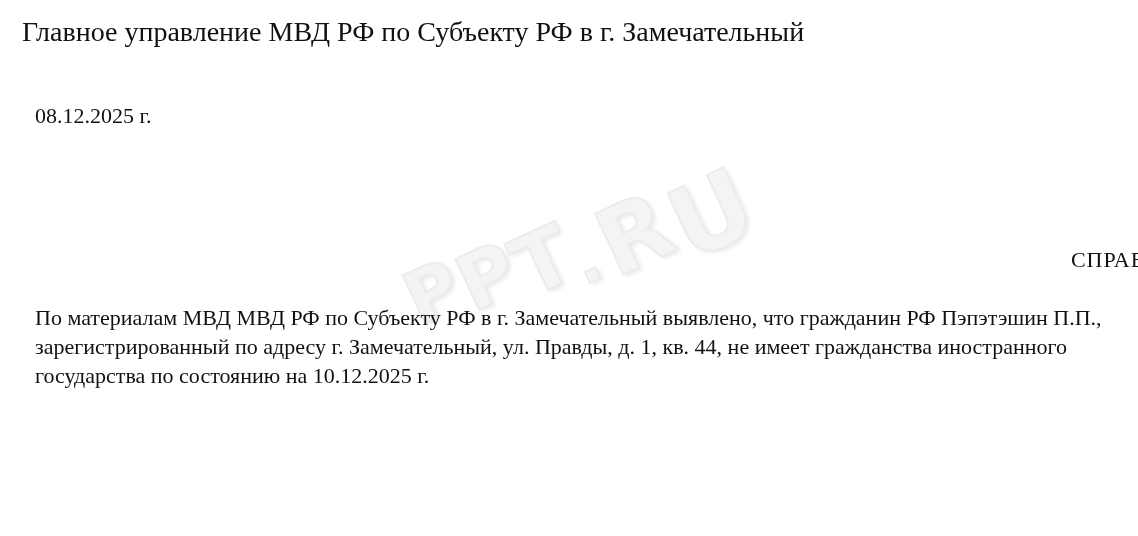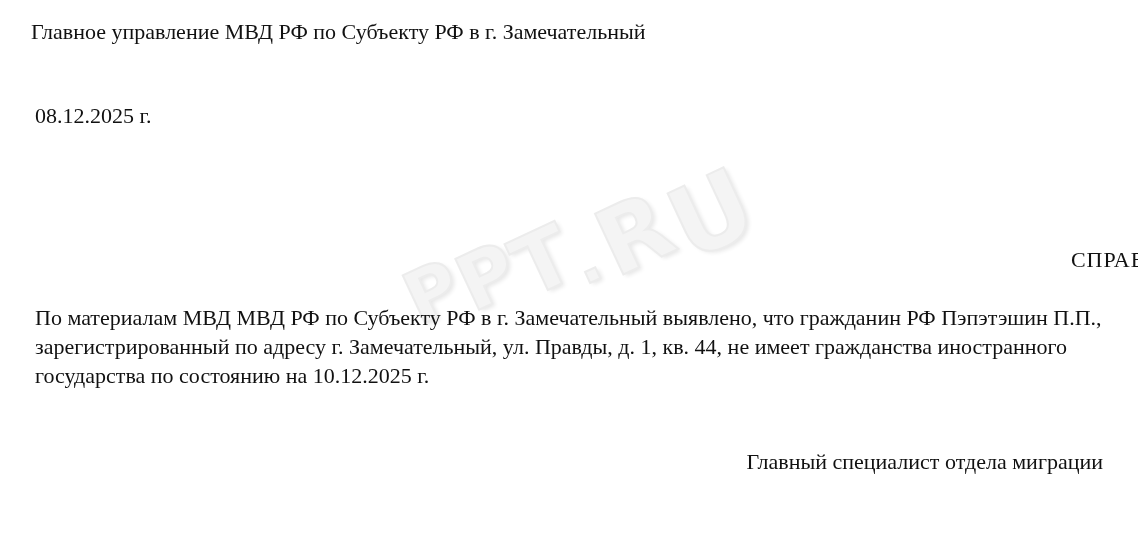--- a/index.html
+++ b/index.html
@@ -14,23 +14,23 @@
     overflow: hidden;
     font-family: "Liberation Serif", serif;
     color: #111111;
   }
   .doc {
     position: absolute;
     inset: 0;
   }
   .header-block {
     position: absolute;
-    left: 31px;
+    left: 22px;
     top: 18px;
-    font-size: 22px;
+    font-size: 28px;
     line-height: 27px;
     white-space: nowrap;
     text-align: center;
   }
   .date-block {
     position: absolute;
     left: 35px;
     top: 102px;
     font-size: 22px;
     line-height: 27px;
@@ -122,18 +122,17 @@
       <div>Главное управление МВД РФ по Субъекту РФ в г. Замечательный</div>
     </div>
 
     <div class="date-block">08.12.2025 г.</div>
 
     <div class="title-block">СПРАВКА</div>
 
     <div class="body-block">По материалам МВД МВД РФ по Субъекту РФ в г. Замечательный выявлено, что гражданин РФ Пэпэтэшин П.П., зарегистрированный по адресу г. Замечательный, ул. Правды, д. 1, кв. 44, не имеет гражданства иностранного государства по состоянию на 10.12.2025 г.</div>
 
     <div class="signature-block">
-      <div>Главный специалист отдела миграции</div>
     </div>
 
   </div>
 
 </div>
 
 </body></html>

